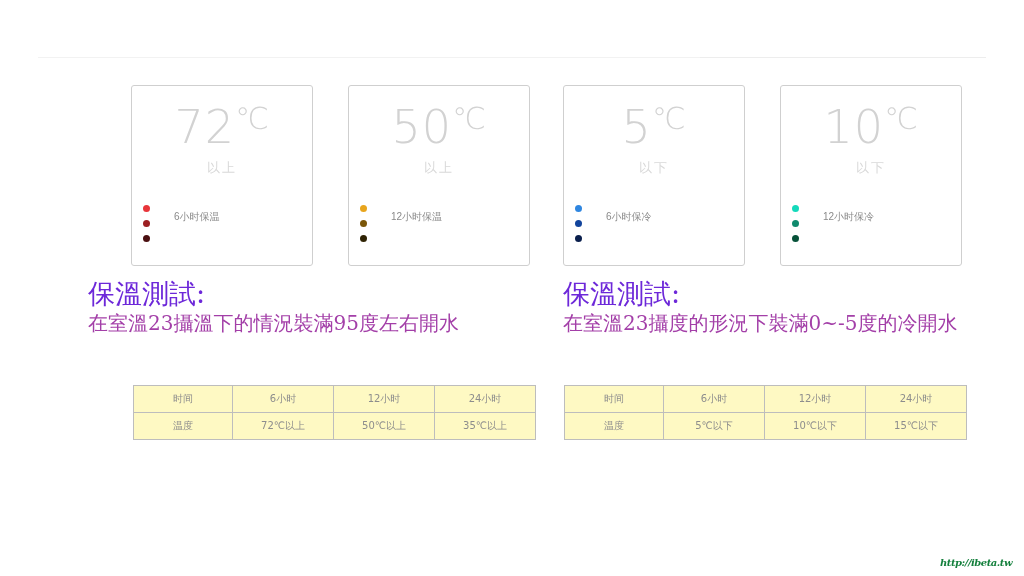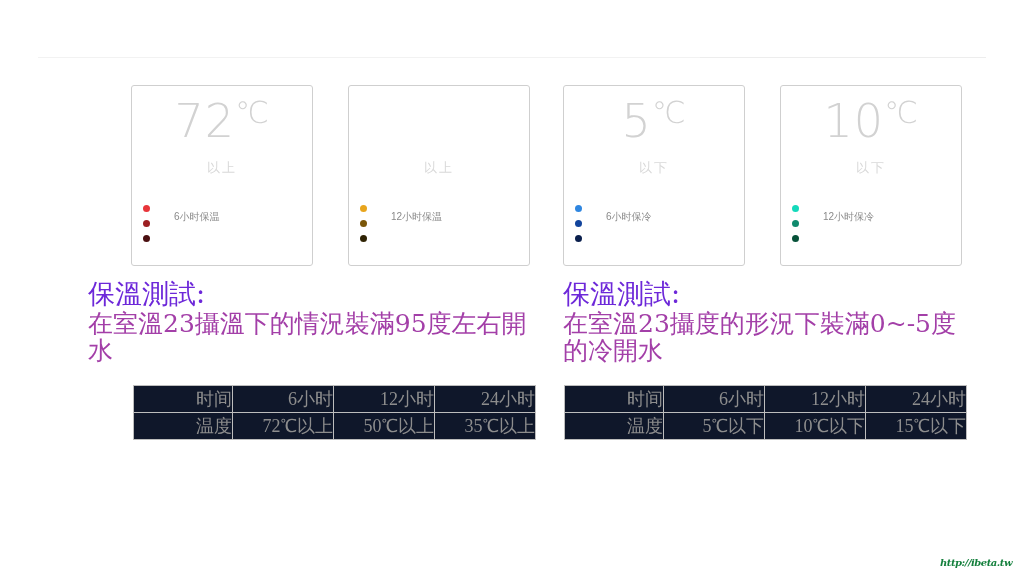--- a/index.html
+++ b/index.html
@@ -57,21 +57,21 @@
   }
   .card.c0 { left: 0px; }
   .card.c1 { left: 217px; }
   .card.c2 { left: 432px; }
   .card.c3 { left: 649px; padding-left: 16px; }
 
   .temp-big {
     position: absolute;
     left: 0;
     right: 0;
-    top: 12px;
+    top: 18px;
     text-align: center;
     font-family: "DejaVu Sans", sans-serif;
     font-size: 46px;
     font-weight: 300;
     letter-spacing: 1px;
     color: #d2d2d2;
     line-height: 1;
     white-space: nowrap;
   }
   .temp-big .deg {
@@ -120,47 +120,47 @@
   }
   .block .heading {
     font-family: "DejaVu Serif", "Liberation Serif", serif;
     font-size: 27px;
     line-height: 32px;
     color: #6d28d9;
     white-space: nowrap;
   }
   .block .body {
     font-family: "DejaVu Serif", "Liberation Serif", serif;
-    font-size: 25px;
+    font-size: 20px;
     line-height: 27px;
     color: #a33fa8;
   }
   #block-left  { left: 88px; top: 278px; width: 450px; }
   #block-right { left: 563px; top: 278px; width: 412px; }
 
   
   .spec-table {
     position: absolute;
     border-collapse: collapse;
     table-layout: fixed;
   }
   .spec-table td {
     border: 1px solid #bdbdbd;
     height: 26px;
-    text-align: right;
+    text-align: center;
     vertical-align: middle;
-    font-size: 18px;
+    font-size: 10px;
     color: #8d8d8d;
     font-family: "DejaVu Sans", sans-serif;
     padding: 0;
-    background: #0f172a;
+    background: #fef9c3;
     white-space: nowrap;
   }
   .spec-table td.lbl { width: 98px; }
-  .spec-table td.val { width: 100px; font-family: Liberation Serif, serif; }
+  .spec-table td.val { width: 100px; }
   #table-left  { left: 133px; top: 385px; }
   #table-right { left: 564px; top: 385px; }
 
   
   .watermark {
     position: absolute;
     right: 12px;
     bottom: 8px;
     font-family: "DejaVu Serif", "Liberation Serif", serif;
     font-size: 10px;
@@ -188,20 +188,21 @@
       <div class="temp-sub">以上</div>
       <div class="dots">
         <div class="dot" style="background: rgb(232, 53, 58);"></div>
         <div class="dot" style="background: rgb(156, 31, 34);"></div>
         <div class="dot" style="background: rgb(74, 15, 16);"></div>
       </div>
       <div class="card-label">6小时保温</div>
     </div>
 
     <div class="card c1">
+      <div class="temp-big"><span>50</span><span class="deg">℃</span></div>
       <div class="temp-sub">以上</div>
       <div class="dots">
         <div class="dot" style="background: rgb(232, 165, 29);"></div>
         <div class="dot" style="background: rgb(122, 86, 8);"></div>
         <div class="dot" style="background: rgb(47, 35, 4);"></div>
       </div>
       <div class="card-label">12小时保温</div>
     </div>
 
     <div class="card c2">

